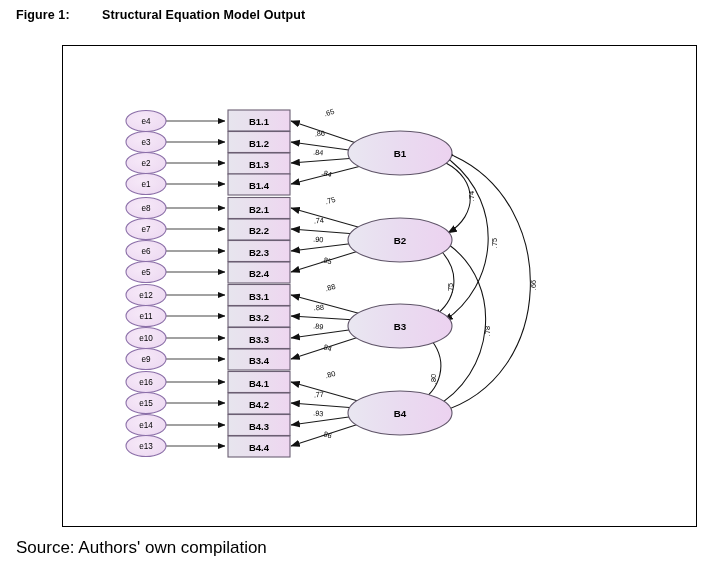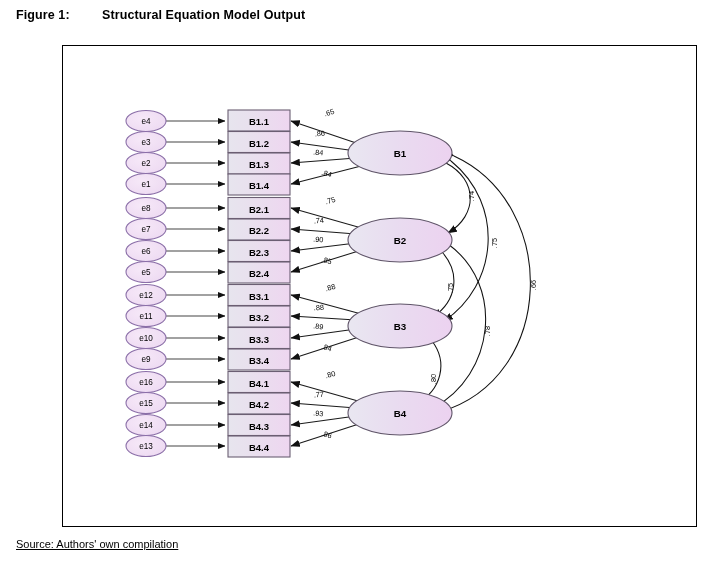--- a/index.html
+++ b/index.html
@@ -42,23 +42,22 @@
     width: 635px;
     height: 482px;
     border: 1.3px solid #000000;
     box-sizing: border-box;
     background: #ffffff;
   }
   .source-note {
     position: absolute;
     left: 8px;
     top: 538px;
-    font-size: 11px;
+    font-size: 17px;
     white-space: nowrap;
-    text-decoration: underline;
   }
   svg.sem {
     position: absolute;
     left: 0;
     top: 0;
     width: 716px;
     height: 565px;
     overflow: visible;
   }
   text {

